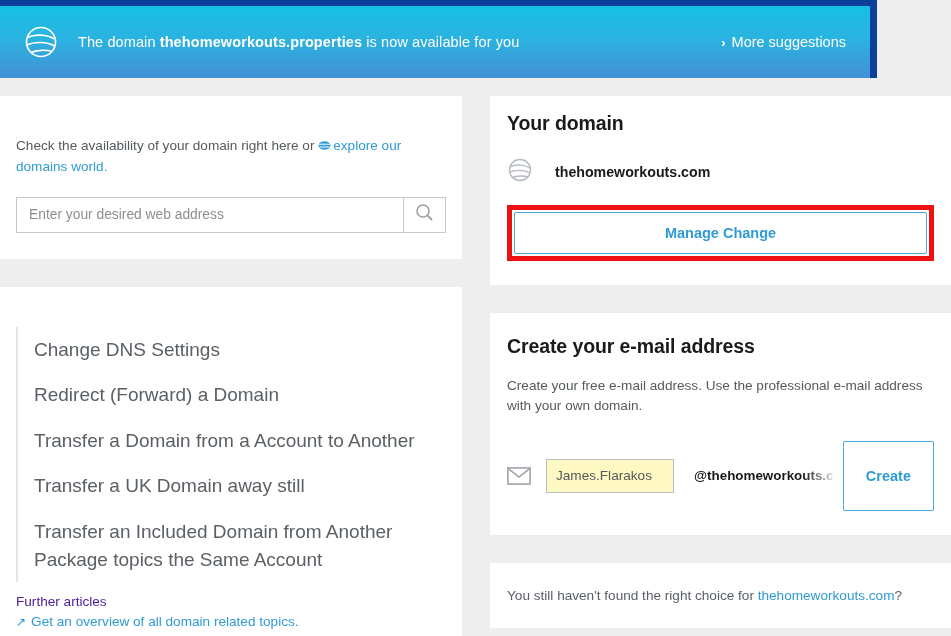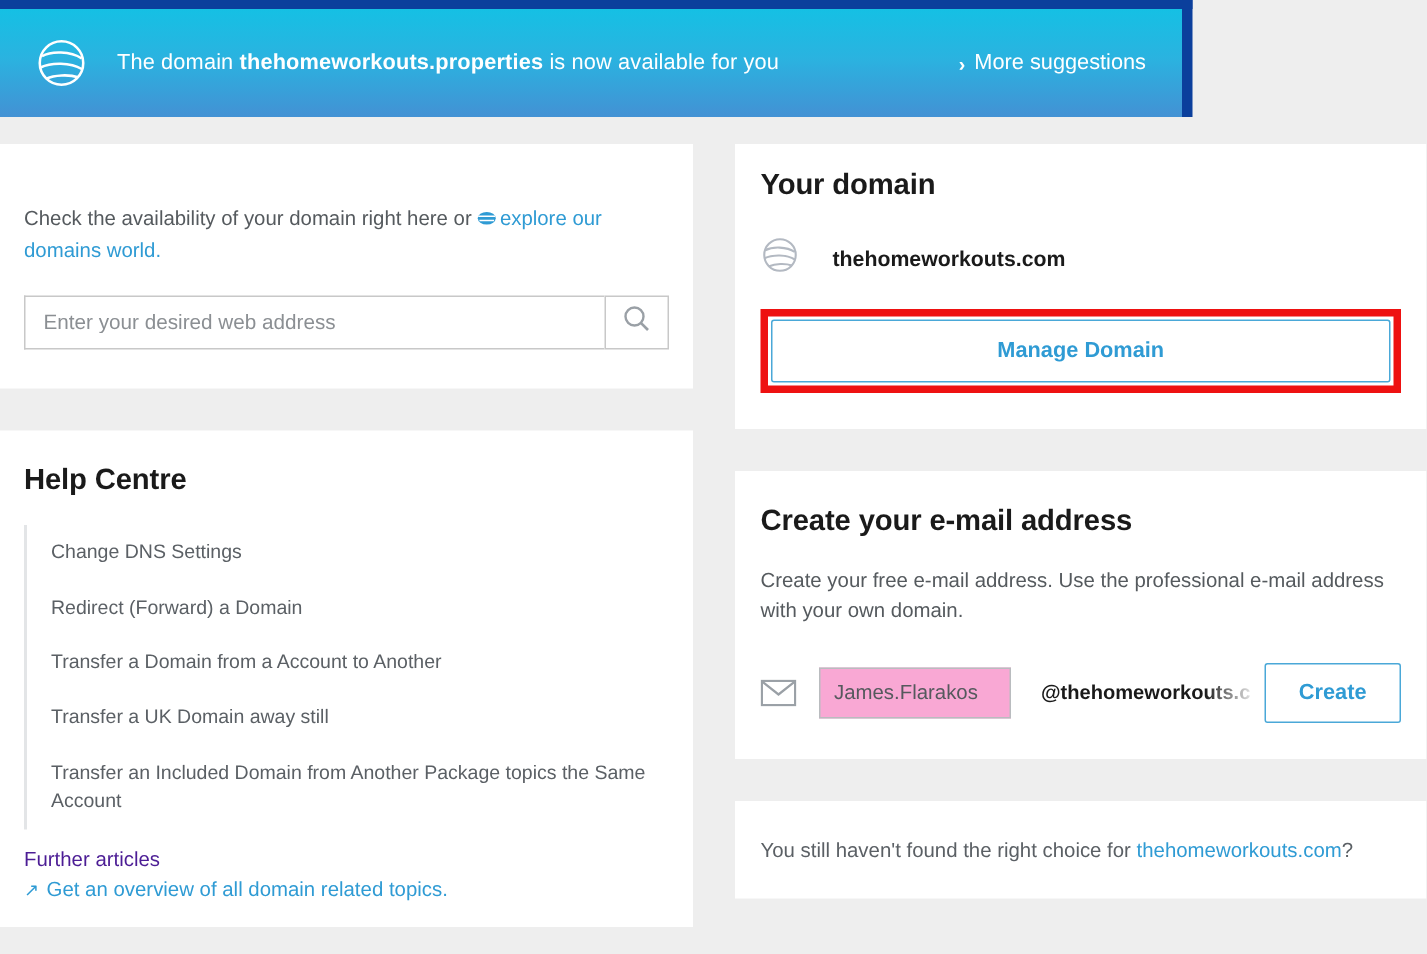--- a/index.html
+++ b/index.html
@@ -6,21 +6,21 @@
   html, body {
     width: 951px; height: 636px;
     font-family: "Liberation Sans", sans-serif;
     background: #eeeeee;
     overflow: hidden;
   }
   .page { position: relative; width: 951px; height: 636px; background: #eeeeee; }
 
   
   .banner {
-    position: absolute; left: 0; top: 0; width: 795px; height: 78px;
+    position: absolute; left: 0; top: 0; width: 877px; height: 78px;
     background: linear-gradient(to bottom, #15c0e4 0%, #2ab3e0 45%, #4391d4 100%);
     border-top: 6px solid #0b3f9c;
     border-right: 7px solid #0b3f9c;
     display: flex; align-items: center;
   }
   .banner-logo {
     margin-left: 22px; margin-right: 18px;
     width: 38px; height: 38px; flex: 0 0 38px;
     display: flex; align-items: center; justify-content: center;
   }
@@ -69,21 +69,21 @@
   .search-input::placeholder { color: #8b8f93; }
   .search-btn {
     width: 43px; border: 1px solid #c8c8c8; background: #fff;
     display: flex; align-items: center; justify-content: center; cursor: pointer;
   }
 
   
   .card-help { margin-top: 28px; padding: 22px 16px 18px 16px; min-height: 312px; }
   .help-list { margin-top: 18px; border-left: 2px solid #e3e5e7; padding-left: 16px; }
   .help-item {
-    font-size: 13px; color: #5b6065; line-height: 1.45;
+    font-size: 19px; color: #5b6065; line-height: 1.45;
     padding: 9px 0 9px 0; cursor: pointer;
   }
   .further { font-size: 13.6px; color: #4c1d95; margin-top: 12px; }
   .further-lnk {
     font-size: 13.6px; color: #2f9bd4; cursor: pointer; margin-top: 5px;
     display: flex; align-items: baseline; gap: 5px;
   }
   .arrow-ne { font-size: 12px; }
 
   
@@ -98,35 +98,35 @@
     color: #2f9bd4; font-size: 14.5px; font-weight: bold;
     font-family: "Liberation Sans", sans-serif;
     padding: 12px 0; cursor: pointer; border-radius: 2px;
   }
 
   
   .card-email { margin-top: 28px; padding: 22px 17px 24px 17px; }
   .email-row { display: flex; align-items: center; margin-top: 24px; }
   .mail-ico { width: 28px; flex: 0 0 28px; display: flex; align-items: center; }
   .email-input {
-    width: 128px; height: 34px; border: 1px solid #b9bcbf; background: #f9a8d4;
+    width: 128px; height: 34px; border: 1px solid #b9bcbf; background: #fef9c3;
     padding: 0 9px; font-size: 13.6px; color: #55595d;
     font-family: "Liberation Sans", sans-serif; outline: none; margin-left: 11px;
   }
   .email-domain {
     font-size: 13.4px; font-weight: bold; color: #1a1a1a;
     margin-left: 20px; width: 140px; overflow: hidden; white-space: nowrap;
     -webkit-mask-image: linear-gradient(to right, #000 78%, rgba(0,0,0,.12) 100%);
             mask-image: linear-gradient(to right, #000 78%, rgba(0,0,0,.12) 100%);
   }
   .create-btn {
     margin-left: auto; background: #ffffff; border: 1px solid #4aa8d8;
     color: #2f9bd4; font-size: 14.5px; font-weight: bold;
     font-family: "Liberation Sans", sans-serif;
-    padding: 11px 22px; cursor: pointer; border-radius: 2px;
+    padding: 26px 22px; cursor: pointer; border-radius: 2px;
   }
 
   
   .card-feedback { margin-top: 28px; padding: 22px 17px 22px 17px; }
   .fb-line { font-size: 13.6px; color: #5b6065; line-height: 1.55; }
 </style>
 </head>
 <body>
 
 <div class="page">
@@ -173,21 +173,20 @@
             <svg width="19" height="19" viewBox="0 0 19 19">
               <circle cx="8" cy="8" r="6" fill="none" stroke="#9aa0a6" stroke-width="1.6"></circle>
               <line x1="12.4" y1="12.4" x2="17" y2="17" stroke="#9aa0a6" stroke-width="1.8"></line>
             </svg>
           </span>
         </div>
       </div>
     </div>
 
     <div class="card card-help">
-      <h2 class="hd">Help Centre</h2>
 
       <div class="help-list">
         <div class="help-item">Change DNS Settings</div>
         <div class="help-item">Redirect (Forward) a Domain</div>
         <div class="help-item">Transfer a Domain from a Account to Another</div>
         <div class="help-item">Transfer a UK Domain away still</div>
         <div class="help-item">Transfer an Included Domain from Another Package topics the Same Account</div>
       </div>
 
       <div class="further">Further articles</div>
@@ -209,21 +208,21 @@
             <circle cx="13" cy="13" r="10.5" fill="none" stroke="#b3b9c2" stroke-width="1.4"></circle>
             <path d="M3.2 9.8 C8 7.3, 17.5 7.3, 22.8 11" fill="none" stroke="#b3b9c2" stroke-width="1.4"></path>
             <path d="M2.6 15.2 C8 12.6, 17.5 12.6, 22.9 16" fill="none" stroke="#b3b9c2" stroke-width="1.4"></path>
             <path d="M5.8 20.5 C9.6 18.8, 16.6 18.5, 21 20" fill="none" stroke="#b3b9c2" stroke-width="1.4"></path>
           </svg>
         </span>
         <span class="domain-name">thehomeworkouts.com</span>
       </div>
 
       <div class="highlight-wrap">
-        <button class="manage-btn">Manage Domain</button>
+        <button class="manage-btn">Manage Change</button>
       </div>
     </div>
 
     <div class="card card-email">
       <h2 class="hd">Create your e-mail address</h2>
       <div class="body-txt">Create your free e-mail address. Use the professional e-mail address with your own domain.</div>
 
       <div class="email-row">
         <span class="mail-ico">
           <svg width="24" height="18" viewBox="0 0 24 18">

